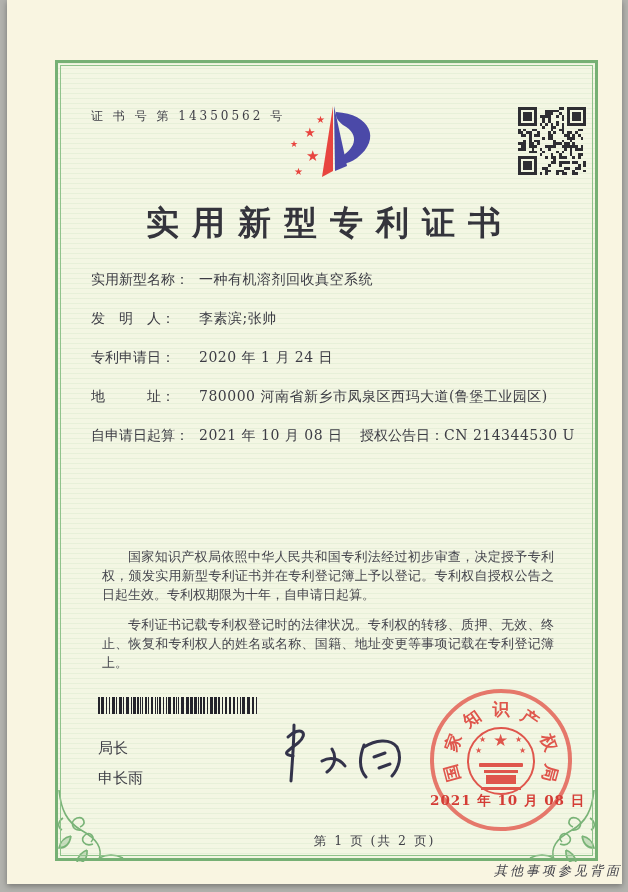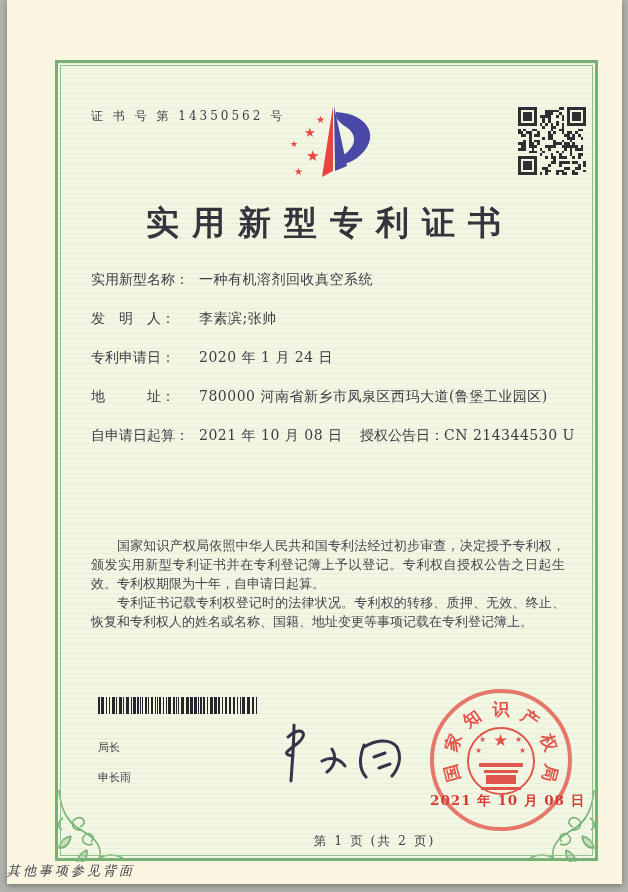--- a/index.html
+++ b/index.html
@@ -43,43 +43,43 @@
   }
   .fields{position:absolute;left:33px;top:208px;width:480px;}
   .frow{height:39px;font-size:14px;color:#3c3c44;white-space:nowrap;}
   .flabel{display:inline-block;width:108px;color:#3c3c44;}
   .flabel.second{width:auto;margin-left:13px;}
   .fvalue{letter-spacing:.5px;}
   .paras{
     position:absolute;left:33px;top:473px;width:474px;
     font-size:13px;line-height:19px;color:#46464e;text-align:justify;
   }
-  .paras p{margin:0;text-indent:2em;}
+  .paras p{margin:11px;text-indent:2em;}
   .barcode{position:absolute;left:40px;top:634px;width:162px;height:17px;}
-  .director{position:absolute;left:40px;top:670px;font-size:11px;color:#3c3c44;line-height:30px;}
+  .director{position:absolute;left:40px;top:670px;font-size:15px;color:#3c3c44;line-height:30px;}
   .signature{position:absolute;left:200px;top:656px;}
   .seal{
     position:absolute;left:372px;top:626px;width:134px;height:134px;border-radius:50%;
     border:4px solid rgba(224,62,53,.78);opacity:.88;
   }
   .seal-char{
     position:absolute;left:50%;top:50%;width:20px;height:20px;margin:-10px 0 0 -10px;
     font-size:17px;font-weight:700;color:#dd4038;text-align:center;line-height:20px;
   }
   .seal-emblem{position:absolute;left:32px;top:26px;}
   .seal-date{
     position:absolute;left:372px;top:729px;width:134px;text-align:center;
     font-size:13.5px;font-weight:600;color:#d43c35;white-space:nowrap;letter-spacing:1px;
   }
   .page-footer{
     position:absolute;left:48px;top:770px;width:537px;text-align:center;
     font-size:12.5px;color:#3f3f47;letter-spacing:2px;
   }
   .back-note{
-    position:absolute;left:0;right:0;top:862px;text-align:left;
+    position:absolute;left:0;right:0;top:862px;text-align:right;
     font-size:13px;font-style:italic;color:#44444c;letter-spacing:3px;
   }
   .flourish{position:absolute;bottom:-4px;width:72px;height:74px;}
   .flourish.bl{left:-5px;}
   .flourish.br{right:-5px;transform:scaleX(-1);}
 </style>
 </head>
 <body>
 
 <div class="paper">

